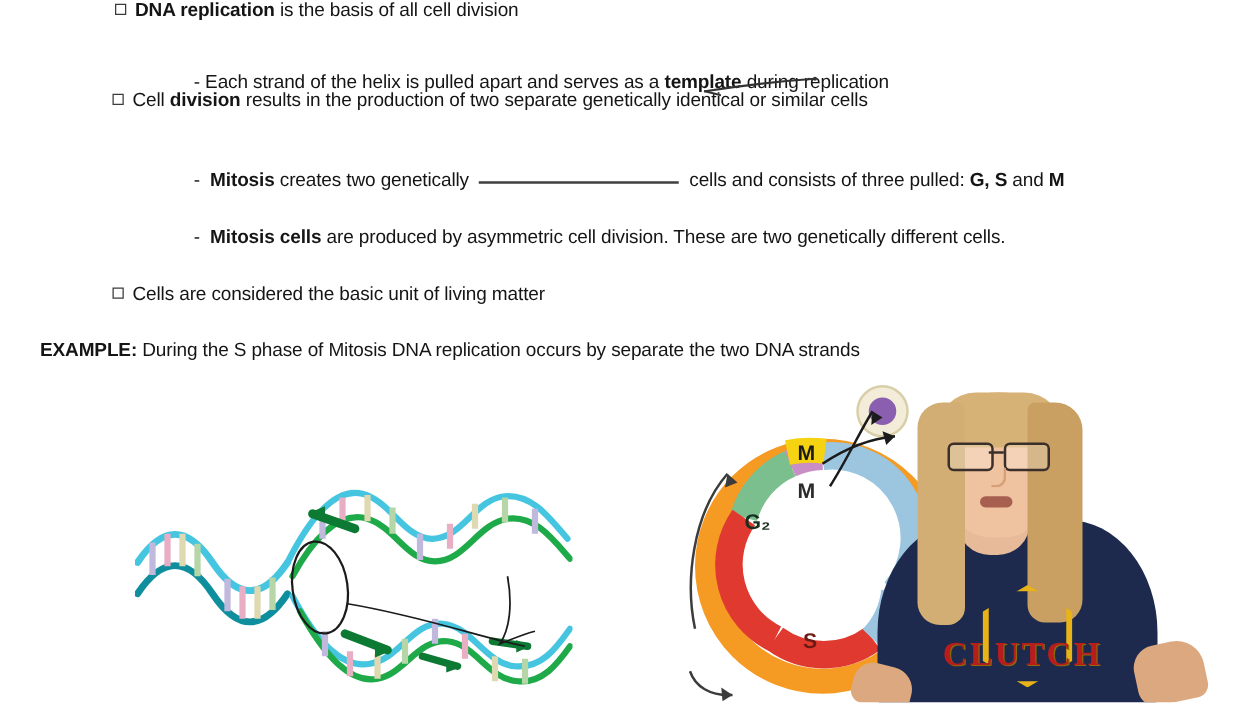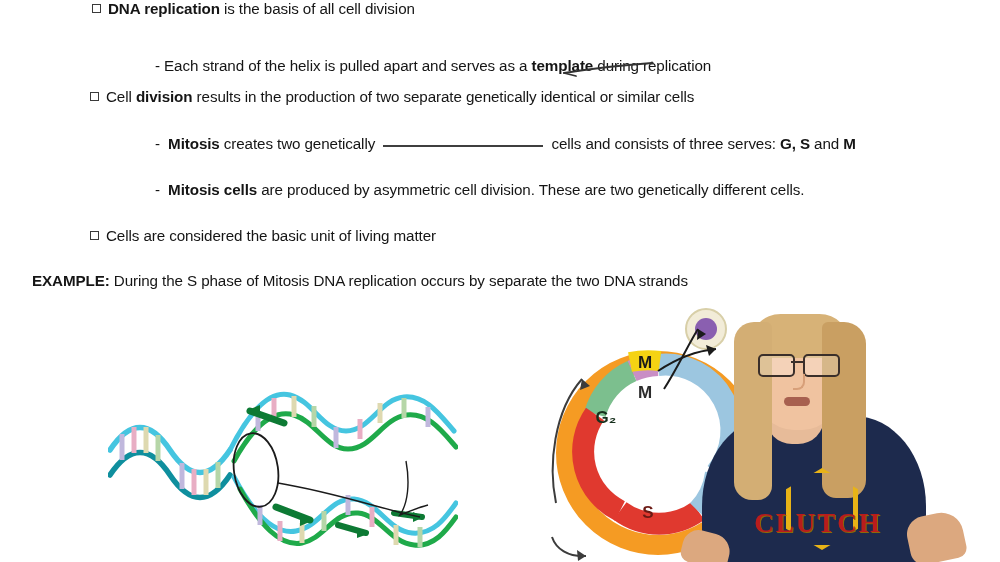--- a/index.html
+++ b/index.html
@@ -47,21 +47,21 @@
     border: 1.2px solid #3a3a3a;
     background: transparent;
     vertical-align: 1px;
     margin-right: 7px;
   }
   .b { font-weight: bold; }
   .dash { margin-right: 4px; }
 
   .l1 { left: 92px;  top: 0px; }
   .l2 { left: 155px; top: 57px; }
-  .l3 { left: 90px;  top: 88px; }
+  .l3 { left: 90px;  top: 72px; }
   .l4 { left: 155px; top: 134px; }
   .l5 { left: 155px; top: 181px; }
   .l6 { left: 90px;  top: 227px; }
   .l7 { left: 32px;  top: 272px; }
 
   
   .blank {
     display: inline-block;
     width: 160px;
     border-bottom: 2px solid #3f3f3f;
@@ -288,21 +288,21 @@
 
     <div class="line l2">
       <span>- Each strand of the helix is pulled apart and serves as a </span><span class="b">template</span><span> during replication</span>
     </div>
 
     <div class="line l3">
       <span class="bullet-sq"></span><span>Cell </span><span class="b">division</span><span> results in the production of two separate genetically identical or similar cells</span>
     </div>
 
     <div class="line l4">
-      <span class="dash">- </span><span class="b">Mitosis</span><span> creates two genetically </span><span class="blank"></span><span> cells and consists of three serves: </span><span class="b">G, S</span><span> and </span><span class="b">M</span>
+      <span class="dash">- </span><span class="b">Mitosis</span><span> creates two genetically </span><span class="blank"></span><span> cells and consists of three pulled: </span><span class="b">G, S</span><span> and </span><span class="b">M</span>
     </div>
 
     <div class="line l5">
       <span class="dash">- </span><span class="b">Mitosis cells</span><span> are produced by asymmetric cell division. These are two genetically different cells.</span>
     </div>
 
     <div class="line l6">
       <span class="bullet-sq"></span><span>Cells are considered the basic unit of living matter</span>
     </div>
 

